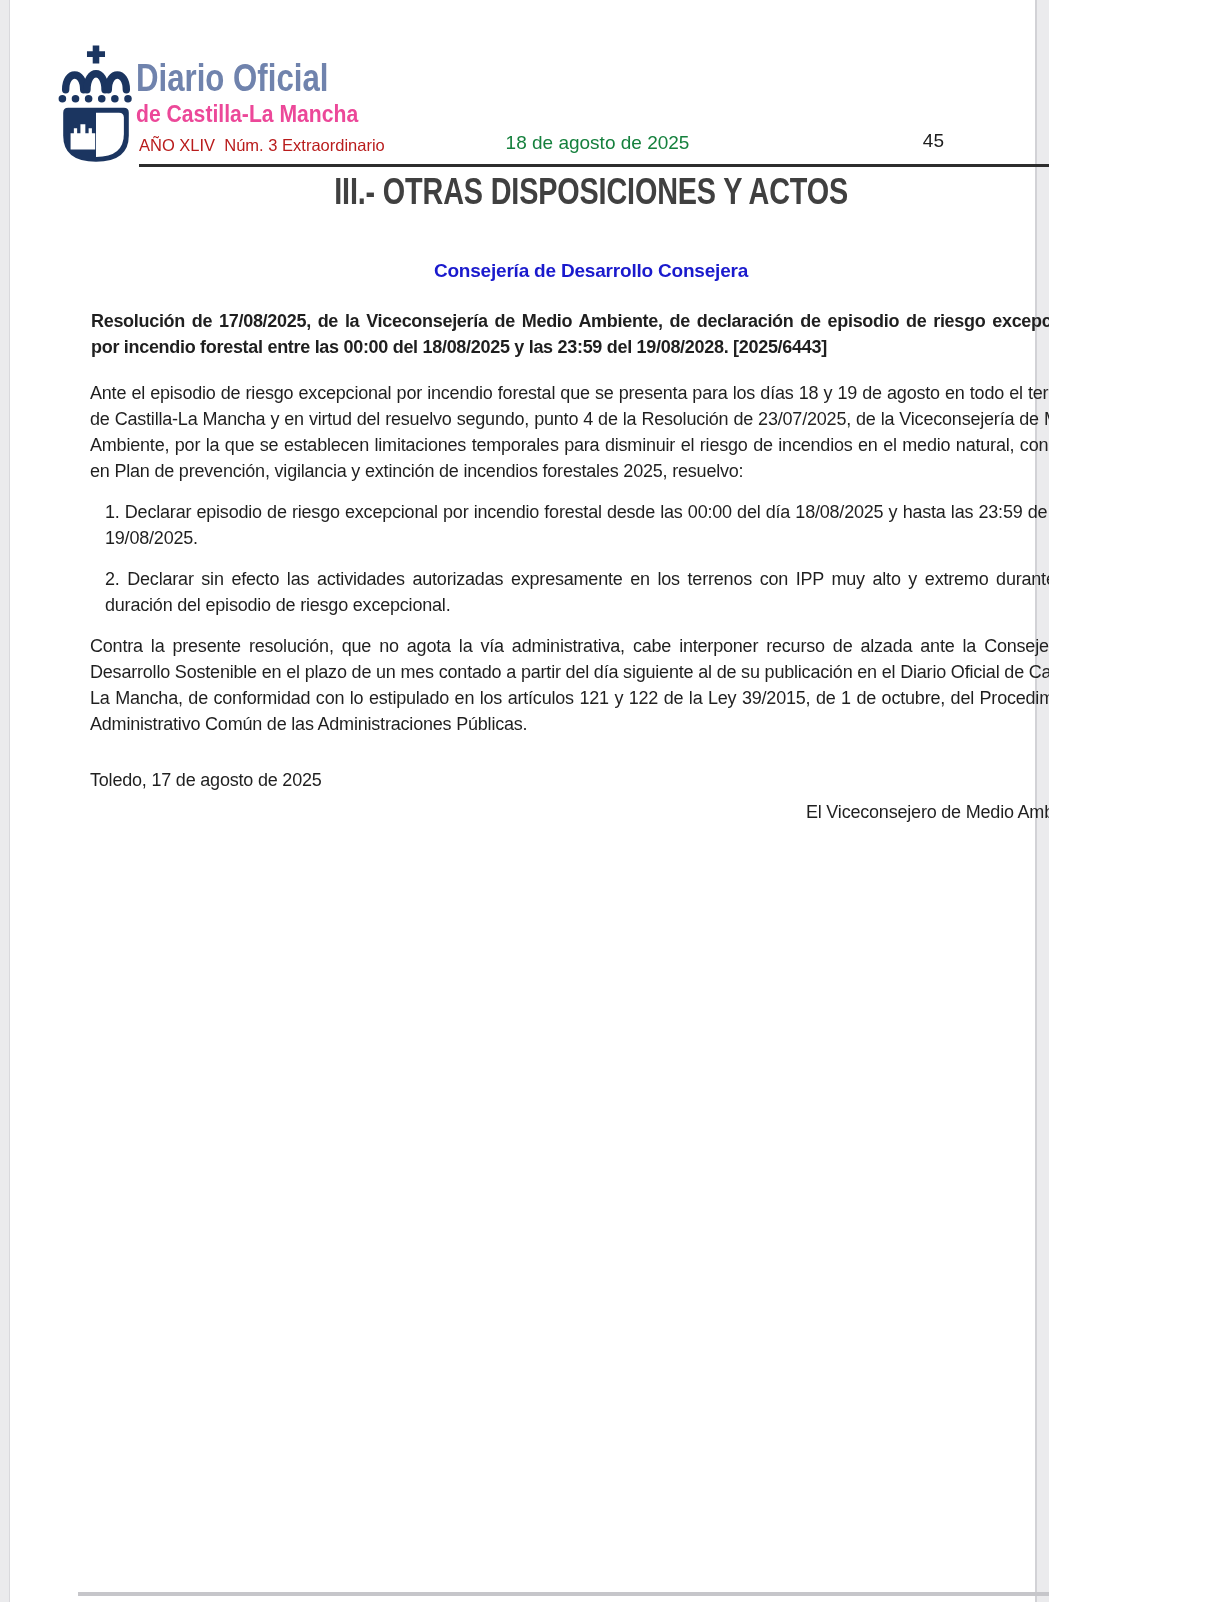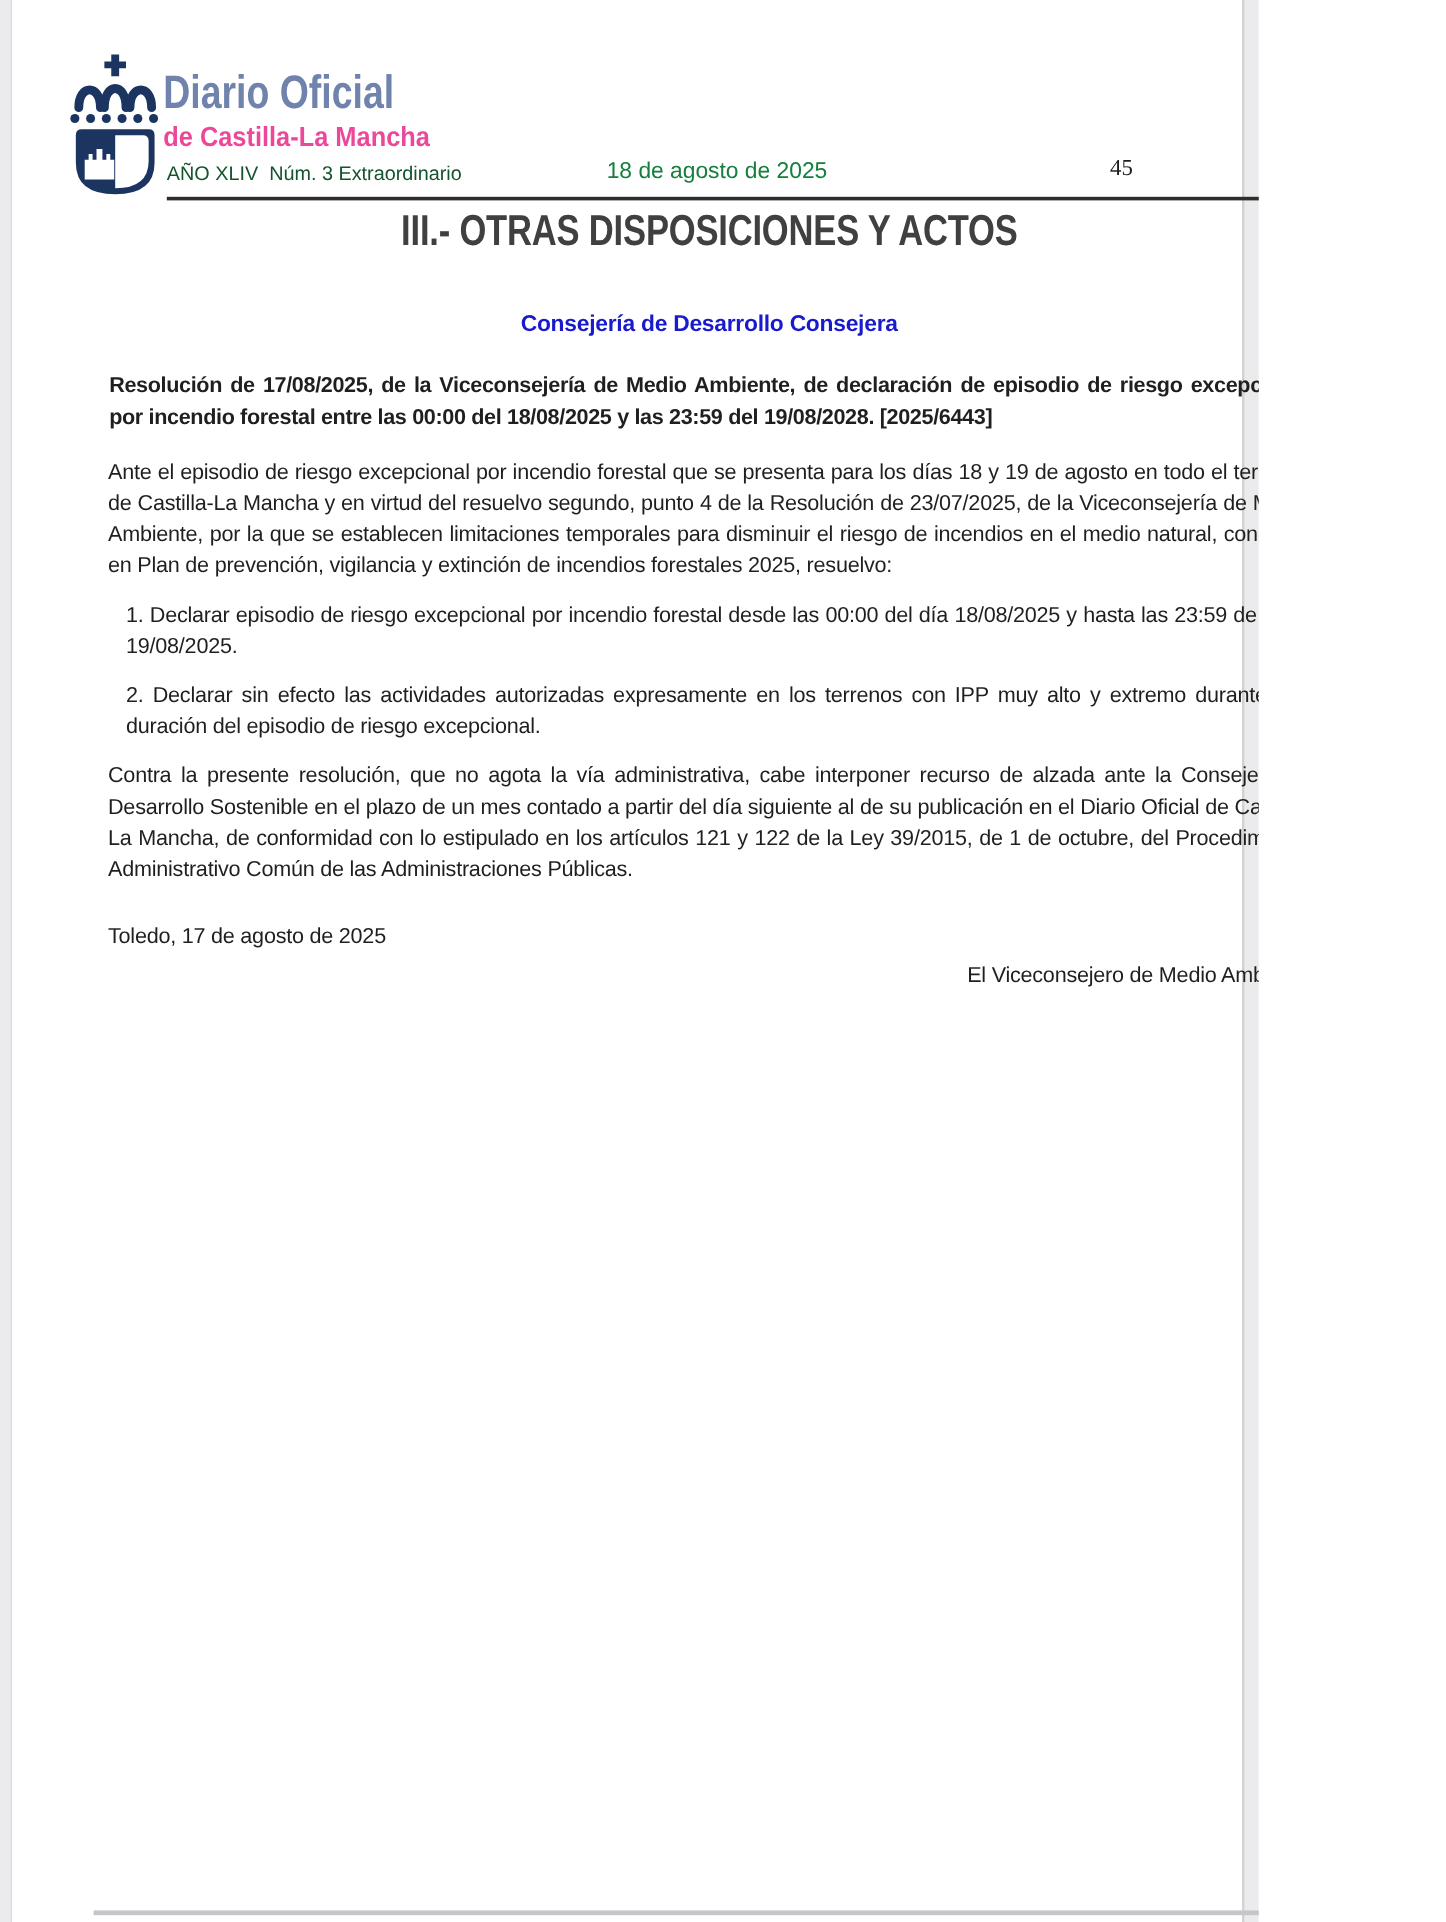--- a/index.html
+++ b/index.html
@@ -44,36 +44,35 @@
     font-size: 23px; font-weight: bold;
     color: #ec4899;
     white-space: nowrap;
   }
   .pub-subtitle .condense { display: inline-block; transform: scaleX(0.92); transform-origin: left center; }
 
   .issue-info {
     position: absolute;
     left: 139px; top: 136px;
     font-size: 16.5px;
-    color: #14532d;
+    color: #b91c1c;
     white-space: pre;
   }
   .header-date {
     position: absolute;
     left: 0; width: 1195px; top: 132px;
     text-align: center;
     font-size: 19px;
     color: #15803d;
   }
   .header-pageno {
     position: absolute;
     right: 105px; top: 130px;
     font-size: 19px;
     color: #1c1c1c;
-    font-family: Liberation Serif, serif;
   }
   .header-rule {
     position: absolute;
     left: 139px; top: 164px;
     width: 996px; height: 3px;
     background: #2d2d2d;
   }
 
   
   .content {

